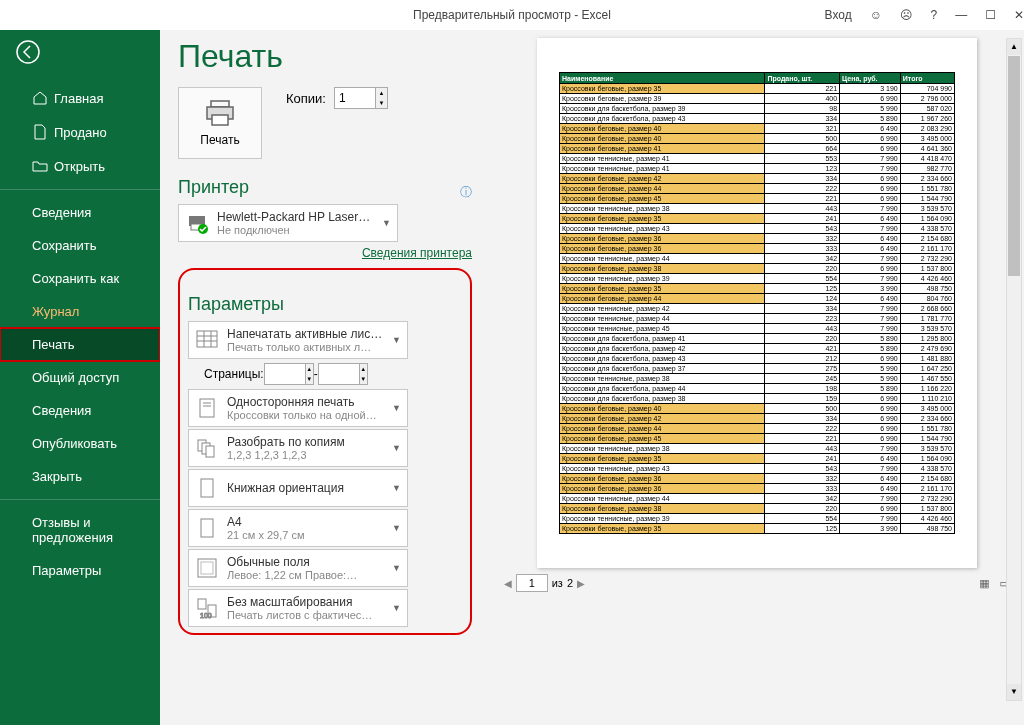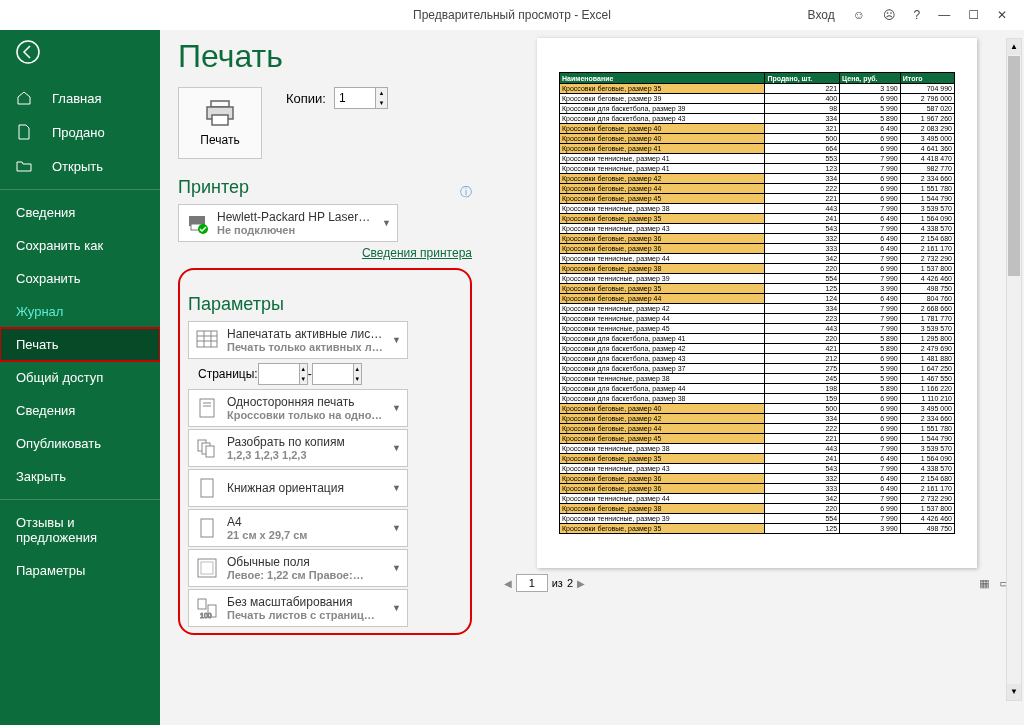--- a/index.html
+++ b/index.html
@@ -1,29 +1,29 @@
 <!DOCTYPE html>
 <html><head>
 <meta charset="utf-8">
 <style>
 * { box-sizing: border-box; margin: 0; padding: 0; font-family: "Segoe UI", Arial, sans-serif; }
 body { width: 1024px; height: 725px; background: #fff; overflow: hidden; position: relative; }
-.titlebar { height: 30px; display: flex; align-items: center; justify-content: space-between; padding: 0 17px; font-size: 12px; color: #444; }
+.titlebar { height: 30px; display: flex; align-items: center; justify-content: space-between; padding: 0 0; font-size: 12px; color: #444; }
 .titlebar .title { position: absolute; left: 50%; transform: translateX(-50%); }
 .titlebar .right { display: flex; align-items: center; gap: 18px; }
 .titlebar .right span { cursor: default; }
 
 .main { display: flex; height: calc(100% - 30px); }
 
 .sidebar { width: 160px; background: #0d6c3c; color: #fff; display: flex; flex-direction: column; padding-top: 4px; font-size: 13px; }
 .sidebar .back { padding: 6px 16px 12px; font-size: 20px; }
-.sidebar .nav-item { padding: 9px 16px; display: flex; align-items: center; gap: 20px; cursor: default; }
+.sidebar .nav-item { padding: 9px 32px; display: flex; align-items: center; gap: 6px; cursor: default; }
 .sidebar .nav-item.icon-item { font-size: 13px; }
 .sidebar .nav-item.active { background: #064a27; outline: 2px solid #c00; outline-offset: -1px; }
-.sidebar .nav-item.disabled { color: #5eead4; align-items: flex-end; }
+.sidebar .nav-item.disabled { color: #fdba74; align-items: flex-end; }
 .sidebar .divider { height: 1px; background: rgba(255,255,255,0.2); margin: 6px 0; }
 .side-icon { width: 16px; height: 16px; flex-shrink: 0; }
 
 .content { flex: 1; display: flex; background: #f3f3f3; }
 .settings-panel { width: 330px; padding: 8px 18px 10px 18px; overflow: hidden; }
 .page-title { font-size: 32px; font-weight: 300; color: #0d6c3c; margin-bottom: 12px; }
 
 .print-row { display: flex; align-items: flex-start; gap: 24px; margin-bottom: 16px; }
 .print-btn { width: 84px; height: 72px; border: 1px solid #c8c8c8; background: #fafafa; display: flex; flex-direction: column; align-items: center; justify-content: center; gap: 6px; font-size: 12px; }
 .print-btn svg { width: 32px; height: 28px; }
@@ -33,26 +33,26 @@
 .spin .arrows { width: 14px; display: flex; flex-direction: column; border-left: 1px solid #aaa; }
 .spin .arrows span { flex: 1; font-size: 6px; text-align: center; line-height: 10px; background: #f0f0f0; }
 
 .section-title { font-size: 18px; color: #0d6c3c; font-weight: 400; margin: 18px 0 6px; }
 .info-icon { color: #5b9bd5; font-size: 12px; float: right; margin-top: -20px; }
 
 .dropdown { width: 220px; height: 38px; border: 1px solid #c8c8c8; background: #fff; display: flex; align-items: center; padding: 0 6px; gap: 8px; font-size: 12px; position: relative; margin-bottom: 2px; }
 .dropdown .dd-icon { width: 24px; height: 24px; flex-shrink: 0; }
 .dropdown .dd-text { flex: 1; overflow: hidden; }
 .dropdown .dd-text .main-line { color: #333; white-space: nowrap; overflow: hidden; text-overflow: ellipsis; }
-.dropdown .dd-text .sub-line { color: #888; font-size: 11px; white-space: nowrap; overflow: hidden; text-overflow: ellipsis; font-weight: bold; }
+.dropdown .dd-text .sub-line { color: #888; font-size: 11px; white-space: nowrap; overflow: hidden; text-overflow: ellipsis; }
 .dropdown .chev { color: #666; font-size: 9px; }
 .link { color: #0d6c3c; font-size: 12px; text-align: right; display: block; margin: 4px 0 8px; text-decoration: underline; }
 
 .params-box { border: 2px solid #d00; border-radius: 16px; padding: 6px 8px 4px; margin-top: 4px; }
-.pages-row { display: flex; align-items: center; font-size: 12px; margin: 4px 10px; }
+.pages-row { display: flex; align-items: center; font-size: 12px; margin: 4px 16px; }
 .pages-row .spin { width: 50px; }
 
 .preview { flex: 1; display: flex; flex-direction: column; align-items: center; padding: 8px 12px 4px; position: relative; }
 .scrollbar-v { position: absolute; right: 2px; top: 8px; bottom: 24px; width: 16px; background: #f0f0f0; border: 1px solid #ddd; display: flex; flex-direction: column; }
 .scrollbar-v .sb-btn { height: 16px; background: #e8e8e8; font-size: 8px; text-align: center; line-height: 16px; }
 .scrollbar-v .sb-thumb { flex: 0 0 220px; background: #c0c0c0; margin: 1px; }
 .sheet { width: 440px; background: #fff; box-shadow: 1px 1px 4px rgba(0,0,0,0.25); padding: 34px 22px; }
 .data-table { width: 100%; border-collapse: collapse; font-size: 7px; }
 .data-table th, .data-table td { border: 1px solid #000; padding: 0 2px; white-space: nowrap; overflow: hidden; }
 .data-table th { background: #0d6c3c; color: #fff; text-align: left; font-weight: bold; height: 11px; }
@@ -108,24 +108,24 @@
       <svg class="side-icon" viewBox="0 0 16 16" fill="none" stroke="#fff" stroke-width="1">
           <path d="M1 4h5l1 2h8v7H1z"></path>
         </svg>
       <span>Открыть</span>
     </div>
     <div class="divider"></div>
     <div class="nav-item">
         <span>Сведения</span>
       </div>
     <div class="nav-item">
+        <span>Сохранить</span>
+      </div>
+    <div class="nav-item">
         <span>Сохранить как</span>
-      </div>
-    <div class="nav-item">
-        <span>Сохранить</span>
       </div>
     <div class="nav-item disabled">
         <span>Журнал</span>
       </div>
     <div class="nav-item active">
         <span>Печать</span>
       </div>
     <div class="nav-item">
         <span>Общий доступ</span>
       </div>
@@ -285,21 +285,21 @@
         </div>
 
         <div class="dropdown">
           <svg class="dd-icon" viewBox="0 0 24 24" fill="none" stroke="#888">
               <rect x="3" y="3" width="8" height="10"></rect>
               <rect x="13" y="9" width="8" height="12"></rect>
               <text x="5" y="22" font-size="7" fill="#888">100</text>
             </svg>
           <div class="dd-text">
               <div class="main-line">Без масштабирования</div>
-              <div class="sub-line">Печать листов с страницы…</div>
+              <div class="sub-line">Печать листов с фактичес…</div>
             </div>
           <span class="chev">▼</span>
         </div>
 
       </div>
     </div>
 
     <div class="preview">
       <div class="sheet">
         <table class="data-table">

